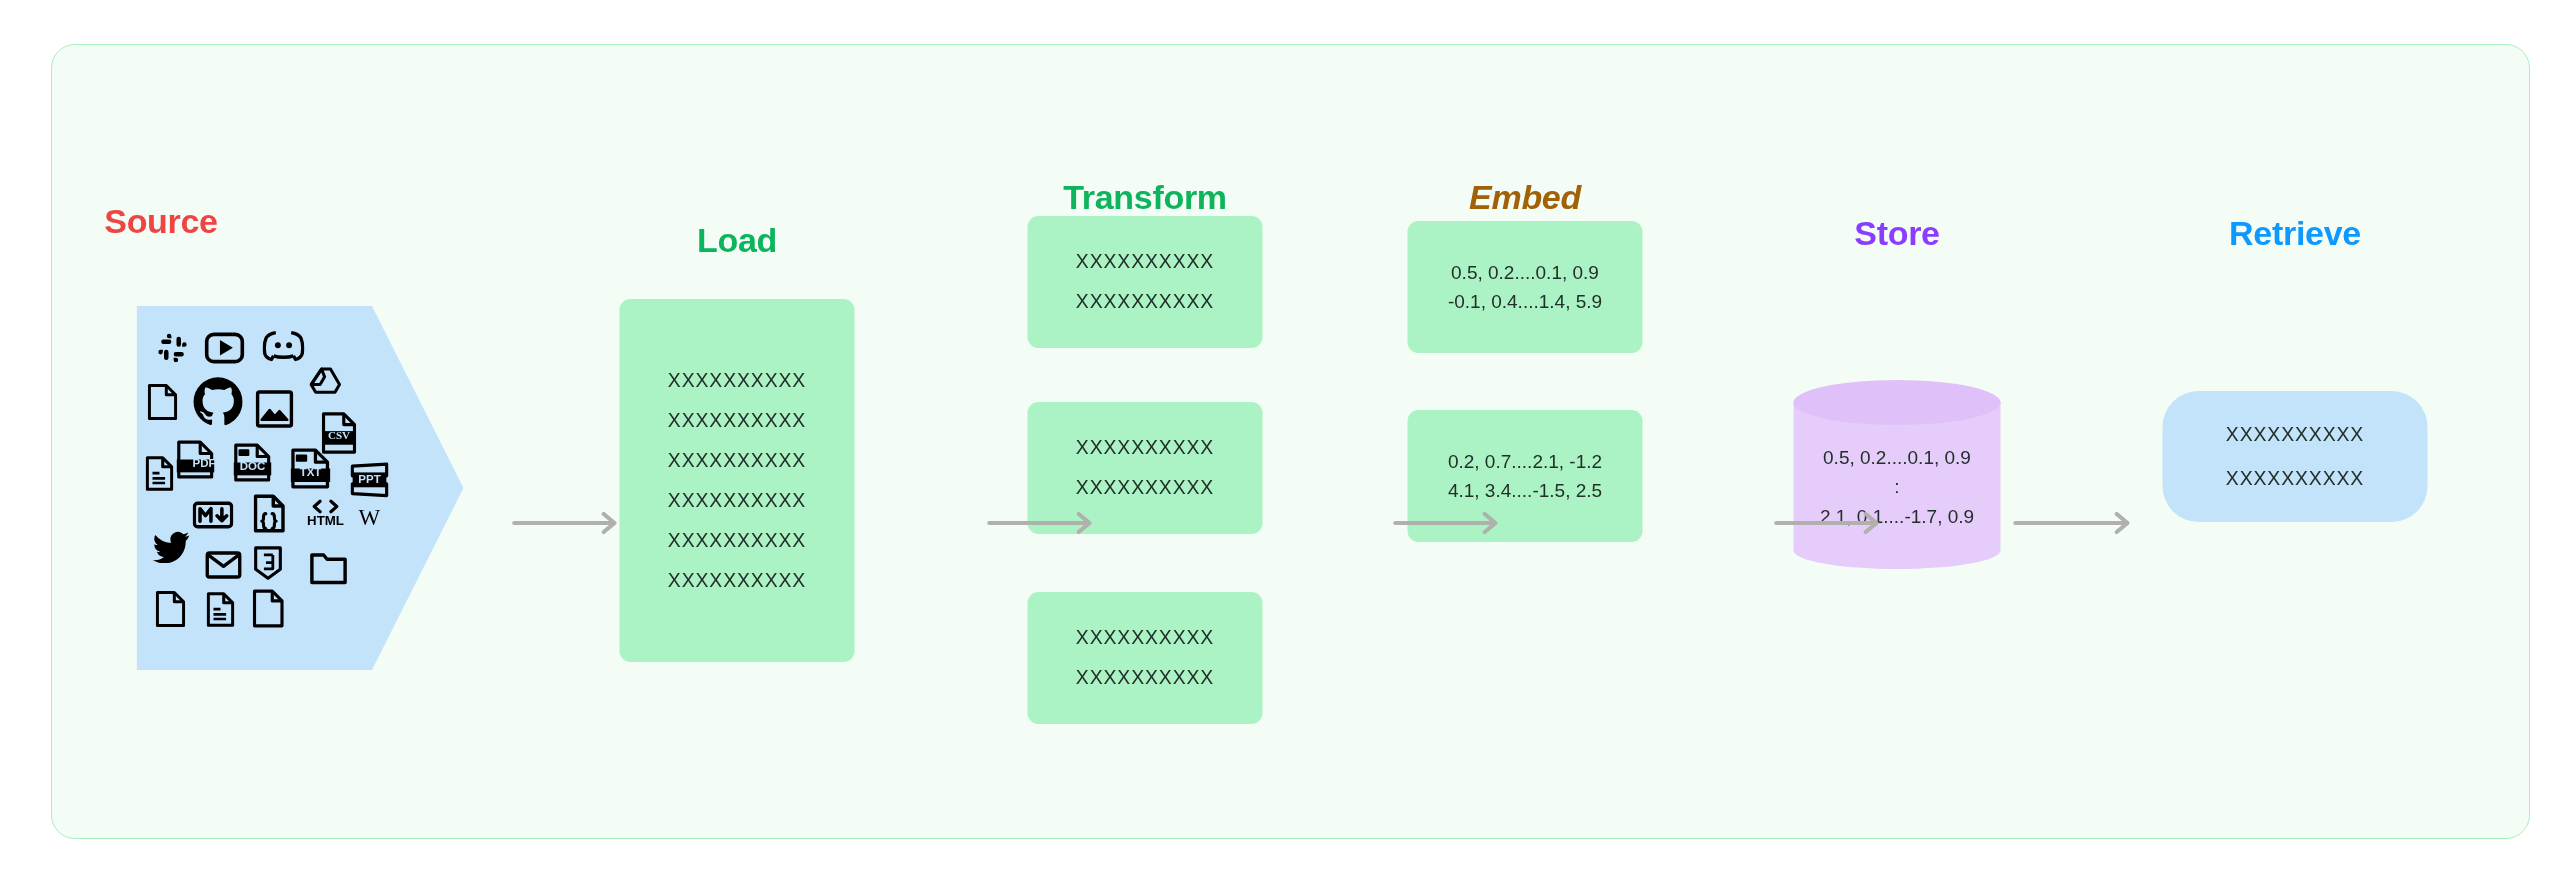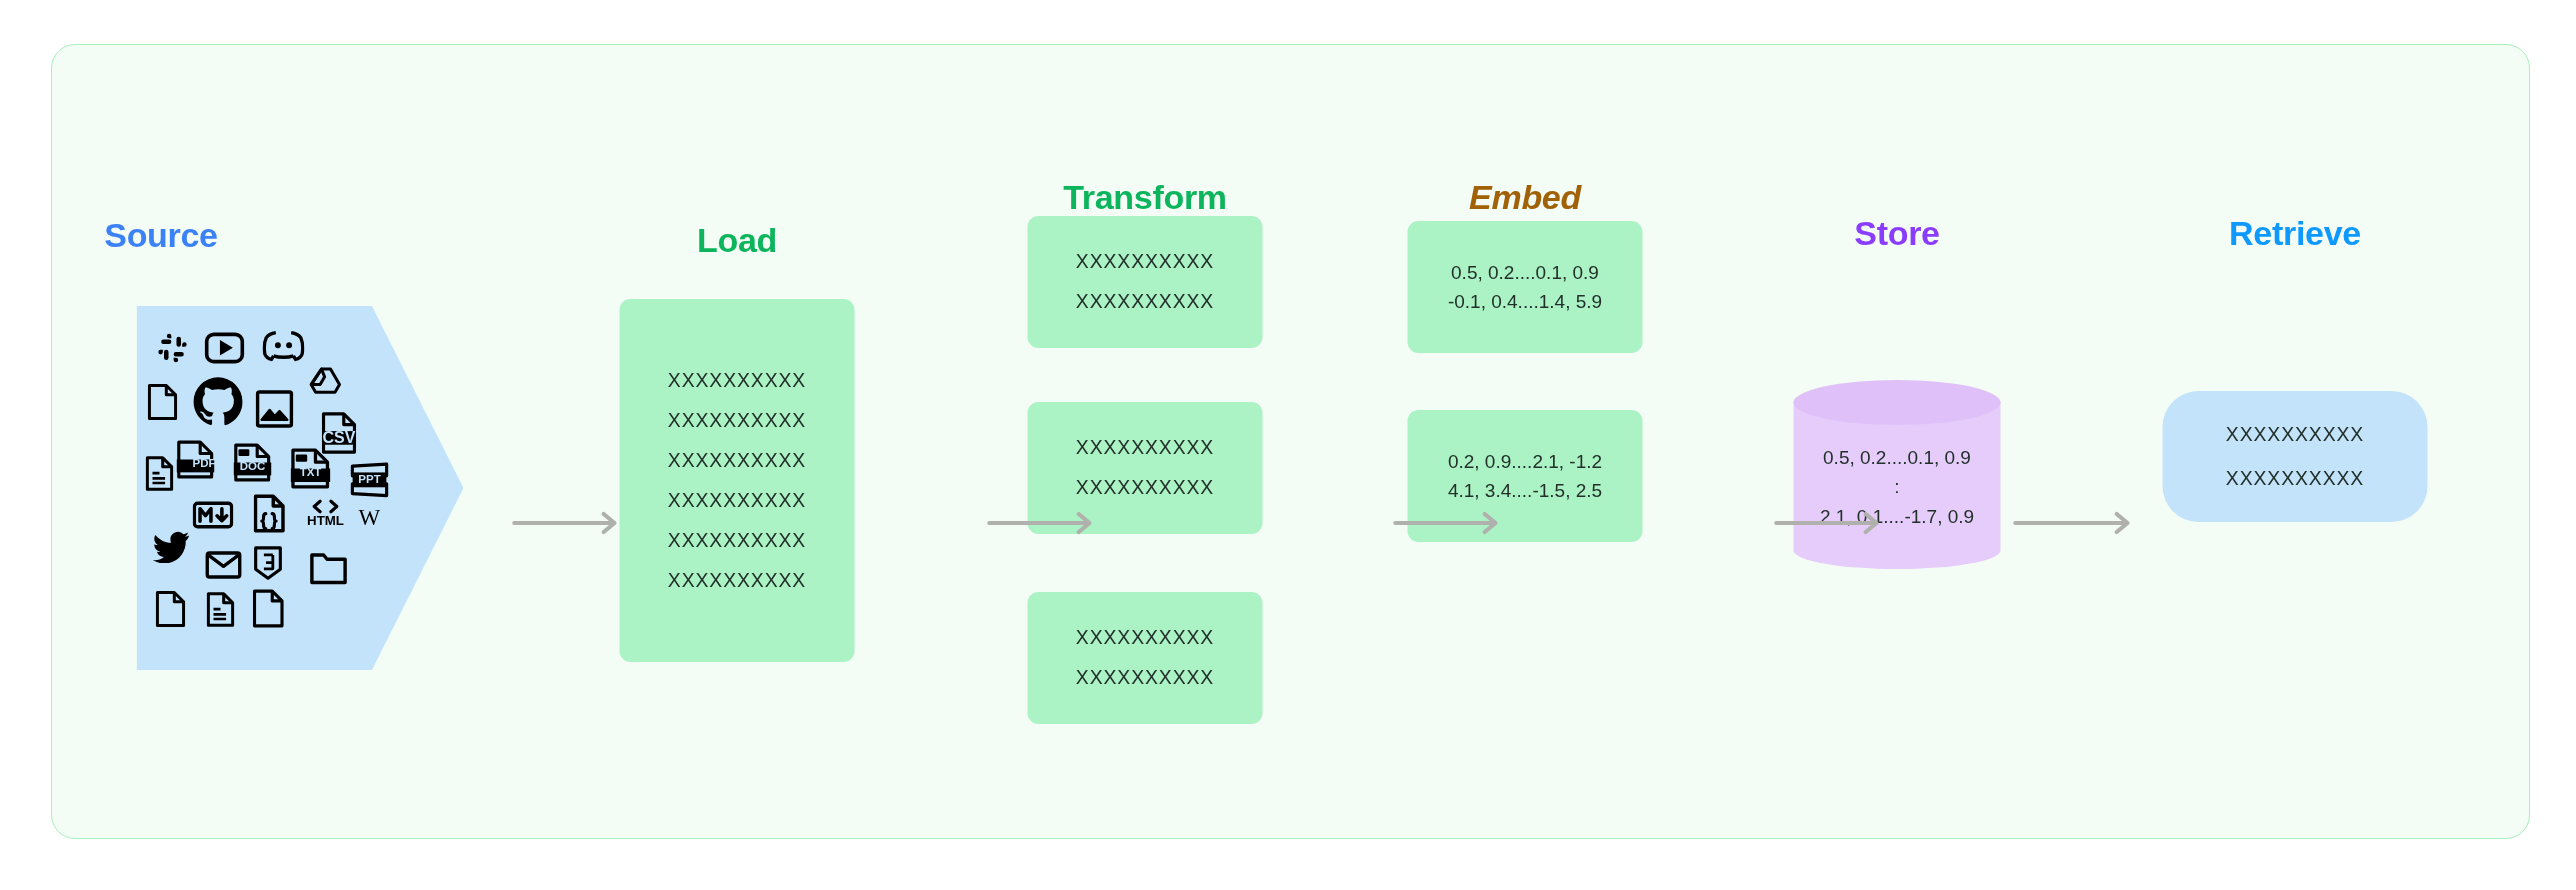--- a/index.html
+++ b/index.html
@@ -153,21 +153,21 @@
   
   .flow-arrow { position: absolute; }
   .flow-arrow svg { display: block; }
 </style>
 </head>
 <body>
 
 <div id="diagram-card">
 
 
-  <div class="stage-heading" style="left:109px; top:171px; color:#3b82f6;">Source</div>
+  <div class="stage-heading" style="left:109px; top:157px; color:#ef4444;">Source</div>
 
   <div class="stage-heading" style="left:685px; top:176px; color:#0CB45C;">Load</div>
 
   <div class="stage-heading" style="left:1093px; top:133px; color:#0CB45C;">Transform</div>
 
   <div class="stage-heading" style="left:1473px; top:133px; color:#a16207;font-style:italic;">Embed</div>
 
   <div class="stage-heading" style="left:1845px; top:169px; color:#8B3DFF;">Store</div>
 
   <div class="stage-heading" style="left:2243px; top:169px; color:#0D99FF;">Retrieve</div>
@@ -225,21 +225,21 @@
         <path d="M8.7 1.5L1.1 12.9h6.6l3.3-5.7z"></path>
       </svg>
     </span>
 
     <span class="src-icon" style="left:185px; top:106px; width:35px; height:42px;">
       <svg viewBox="0 0 24 29" fill="none" stroke="currentColor" stroke-width="2.2" stroke-linejoin="round">
         <path d="M1.3 1.3h14l7.4 7.4v19H1.3z"></path>
         <path d="M15.3 1.3v7.4h7.4"></path>
         <rect x="0.8" y="13.2" width="22.4" height="9.4" fill="currentColor" stroke="none"></rect>
       </svg>
-      <span class="src-text-icon" style="left:0; top:18px; width:35px; font-size:16px; color:#C3E3FB;">CSV</span>
+      <span class="src-text-icon" style="left:0; top:18px; width:35px; font-size:11px; color:#C3E3FB;font-family:Liberation Serif, serif;">CSV</span>
     </span>
 
     <span class="src-icon" style="left:8.5px; top:150px; width:28px; height:35px;">
       <svg viewBox="0 0 20 25" fill="none" stroke="currentColor" stroke-width="2.2" stroke-linejoin="round">
         <path d="M1.3 1.3h11l6.4 6.4v16H1.3z"></path>
         <path d="M12.3 1.3v6.4h6.4"></path>
         <path d="M5 12.2h5M5 16h9M5 19.3h9" stroke-width="1.9"></path>
       </svg>
     </span>
 
@@ -378,21 +378,21 @@
     <span class="line">XXXXXXXXXX</span>
     <span class="line">XXXXXXXXXX</span>
   </div>
 
   <div class="data-box vecbox" style="left:1473px; top:176px; width:235px; height:132px;">
     <span class="line">0.5, 0.2....0.1, 0.9</span>
     <span class="line">-0.1, 0.4....1.4, 5.9</span>
   </div>
 
   <div class="data-box vecbox" style="left:1473px; top:365px; width:235px; height:132px;">
-    <span class="line">0.2, 0.9....2.1, -1.2</span>
+    <span class="line">0.2, 0.7....2.1, -1.2</span>
     <span class="line">4.1, 3.4....-1.5, 2.5</span>
   </div>
 
 
   <div id="store-cylinder" style="left:1845px; top:335px; width:207px; height:189px;">
     <div id="cyl-body"></div>
     <div id="cyl-top"></div>
     <div id="cyl-text">
       <div class="line">0.5, 0.2....0.1, 0.9</div>
       <div class="line">:</div>

